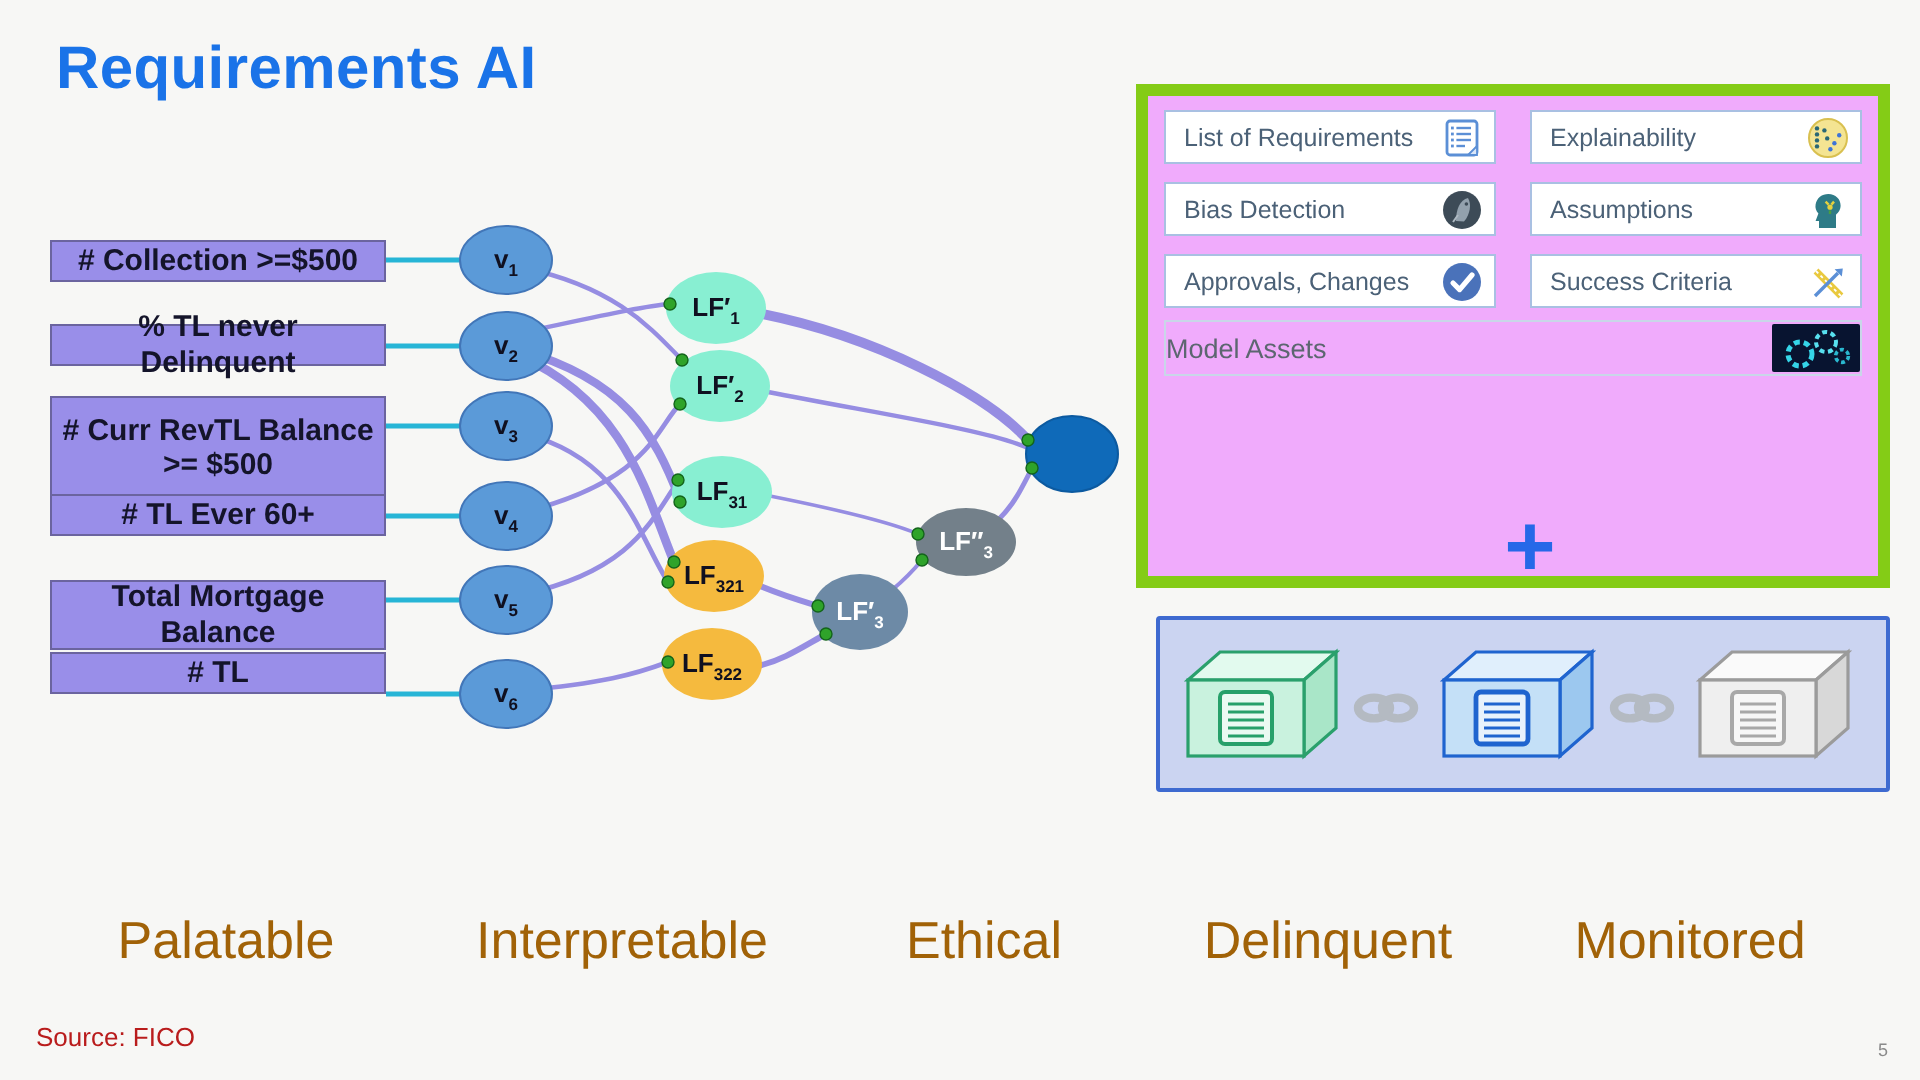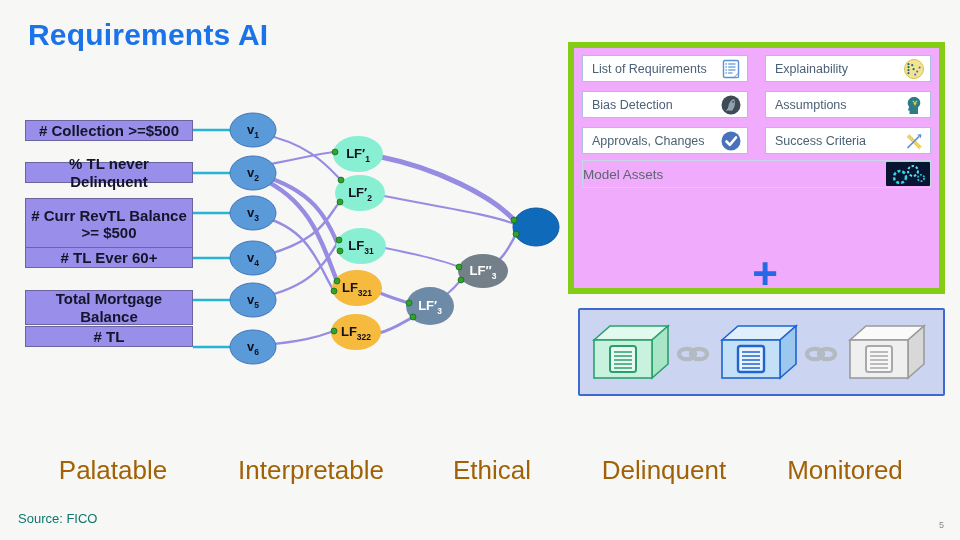--- a/index.html
+++ b/index.html
@@ -29,21 +29,21 @@
   .gears{width:44px;height:24px;background:#081430;border-radius:1px;display:flex;}
   
   .plus{position:absolute;left:765px;top:252px;transform:translateX(-50%);font-size:44px;
         line-height:44px;font-weight:800;color:#2668e8;}
   
   .chainbox{position:absolute;left:578px;top:308px;width:367px;height:88px;background:#cbd4f1;
             border:2.5px solid #3e6ad0;border-radius:2px;box-sizing:border-box;}
   
   .pillar{position:absolute;top:455px;transform:translateX(-50%);font-size:26px;font-weight:400;
           color:#a16207;white-space:nowrap;}
-  .source{position:absolute;left:18px;top:511px;font-size:13px;color:#0f766e;}
+  .source{position:absolute;left:18px;top:511px;font-size:13px;color:#b91c1c;}
   .pagenum{position:absolute;right:16px;top:520px;font-size:9px;color:#8a8a8a;}
 </style>
 </head>
 <body>
 
 <div class="slide">
 
   <div class="title">Requirements AI</div>
 
   <div class="inbox" style="top:120px;height:21px"># Collection &gt;=$500</div>

